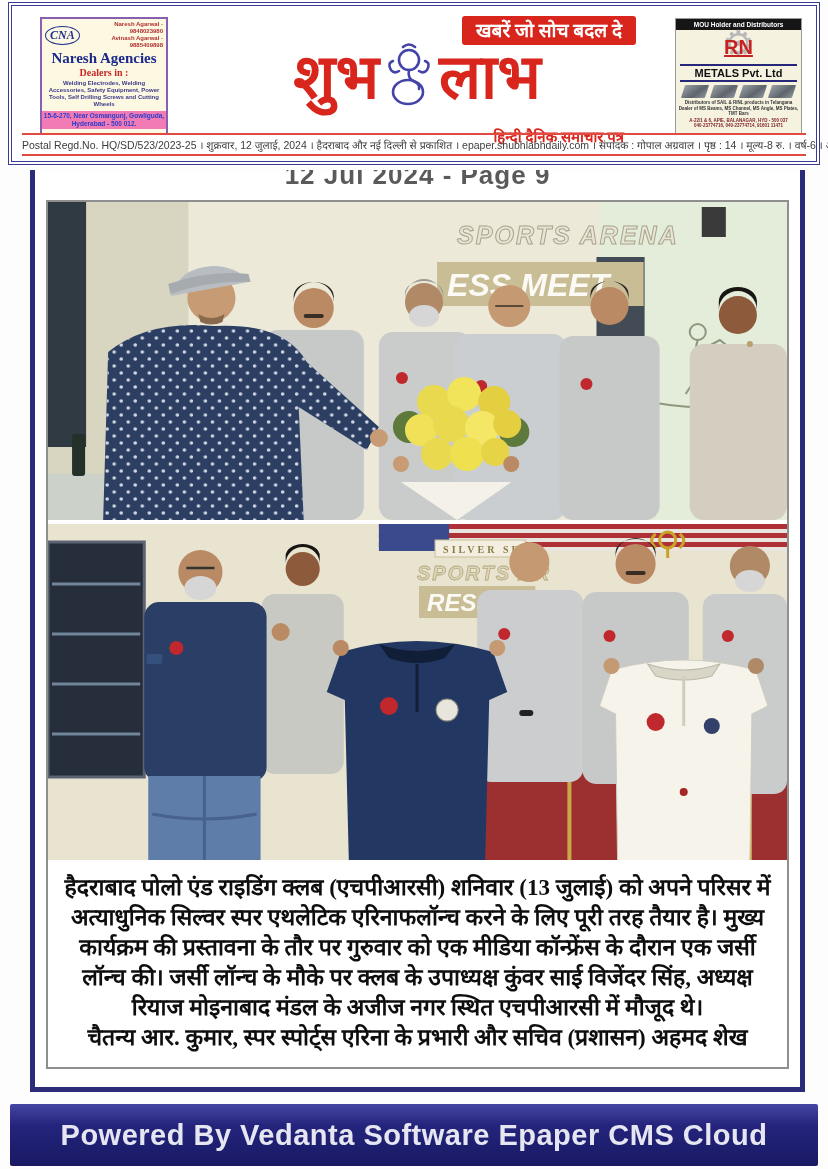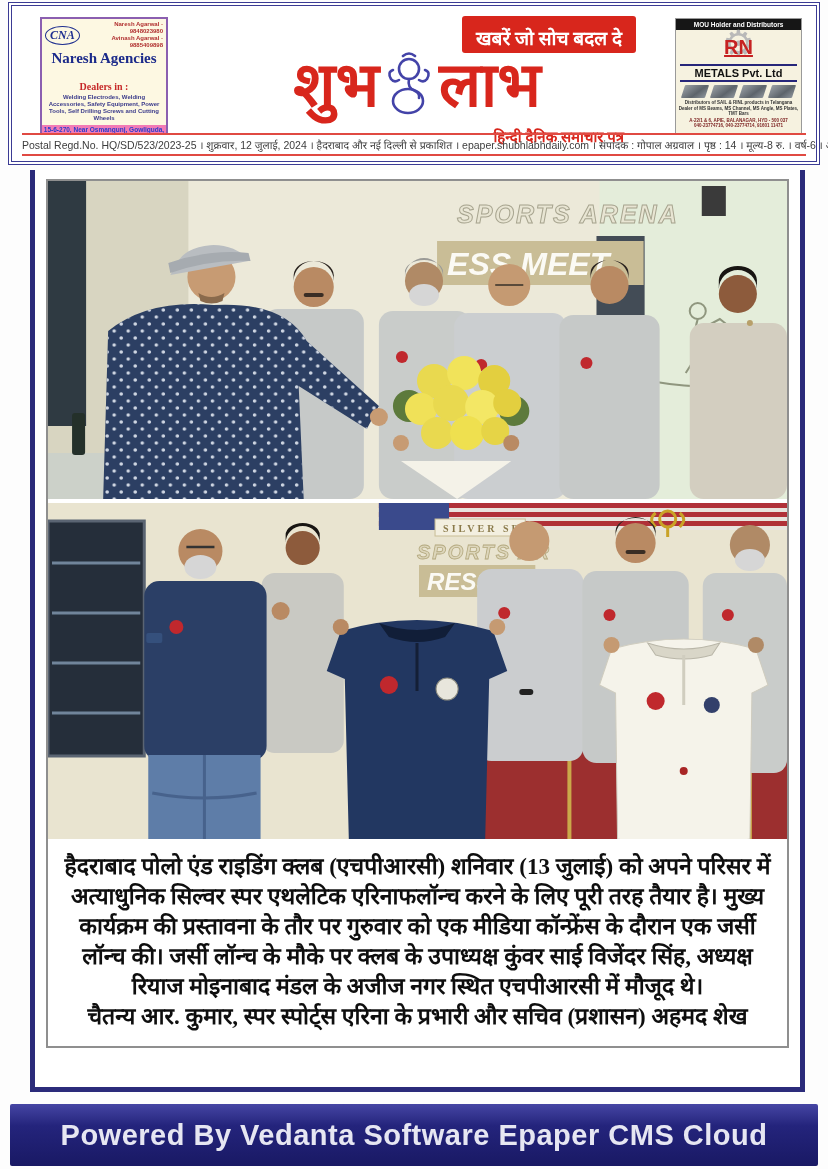--- a/index.html
+++ b/index.html
@@ -15,30 +15,30 @@
   
   .naresh-ad{
     position:absolute;left:28px;top:11px;width:128px;height:118px;
     border:2px solid #8b5fb0;background:#fdf8e2;box-sizing:border-box;
     text-align:center;overflow:hidden;
   }
   .naresh-top{display:flex;align-items:center;justify-content:flex-start;padding:2px 3px 0;}
   .cna-logo{font:italic bold 12px "Liberation Serif",serif;color:#203090;border:1px solid #203090;border-radius:50%;padding:1px 4px;}
   .naresh-contacts{font:bold 6px "Liberation Sans",sans-serif;color:#b03030;text-align:right;line-height:7px;}
   .naresh-title{font:bold 15px "Liberation Serif",serif;color:#1b2a8a;margin-top:1px;}
-  .naresh-dealers{font:bold 10px "Liberation Serif",serif;color:#c62828;margin-top:14px;}
+  .naresh-dealers{font:bold 10px "Liberation Serif",serif;color:#c62828;margin-top:0;}
   .naresh-body{font:bold 6px "Liberation Sans",sans-serif;color:#3a3a8a;line-height:7px;padding:2px 2px 0;}
   .naresh-address{background:#f27bb5;color:#2a3ccc;font:bold 6.5px "Liberation Sans",sans-serif;line-height:8px;margin-top:3px;padding:1px 1px;}
   
   .masthead{position:absolute;left:170px;top:6px;width:470px;height:132px;}
   .tagline{
     position:absolute;right:16px;top:4px;background:#d8261c;color:#fff;
-    font:bold 19px "Liberation Serif",serif;padding:9px 14px 2px;border-radius:3px;white-space:nowrap;
-  }
-  .title-row{position:absolute;left:0;top:30px;width:100%;display:flex;align-items:flex-end;justify-content:center;margin-top:8px;}
+    font:bold 19px "Liberation Serif",serif;padding:1px 14px 2px;border-radius:3px;white-space:nowrap;
+  }
+  .title-row{position:absolute;left:0;top:30px;width:100%;display:flex;align-items:center;justify-content:center;}
   .title-word{font:bold 62px "Liberation Serif",serif;color:#d8261c;line-height:70px;white-space:nowrap;}
   .ganesh{margin:0 4px;}
   .masthead-sub{position:absolute;right:28px;bottom:-2px;color:#d8261c;font:bold 15px "Liberation Serif",serif;}
   
   .rn-ad{
     position:absolute;right:14px;top:12px;width:127px;height:117px;
     border:1px solid #9a9a9a;background:#f6f2e0;box-sizing:border-box;text-align:center;overflow:hidden;
   }
   .rn-top{background:#161616;color:#fff;font:bold 6.5px "Liberation Sans",sans-serif;padding:2px 0;}
   .rn-gear{position:relative;height:34px;}
@@ -136,20 +136,23 @@
       <div>A-22/1 &amp; 6, APIE, BALANAGAR, HYD - 500 037</div>
       <div>040-23774716, 040-23774714, 91601 11471</div>
     </div>
   </div>
 
   <div class="pub-line">Postal Regd.No. HQ/SD/523/2023-25 । शुक्रवार, 12 जुलाई, 2024 । हैदराबाद और नई दिल्ली से प्रकाशित । epaper.shubhlabhdaily.com । संपादक : गोपाल अग्रवाल । पृष्ठ : 14 । मूल्य-8 रु. । वर्ष-6 । अंक-193</div>
 </div>
 
 <div class="content-box">
 
+  <div class="heading-clip">
+    <span class="heading-text">12 Jul 2024 - Page 9</span>
+  </div>
 
   <div class="inner-box">
 
     <svg class="photo" viewBox="0 0 737 318" preserveAspectRatio="none" style="height:318px;">
       <defs>
         <pattern id="dots" width="14" height="14" patternUnits="userSpaceOnUse">
           <circle cx="3" cy="3" r="1.8" fill="#cfd6e2"></circle>
           <circle cx="10" cy="10" r="1.8" fill="#cfd6e2"></circle>
         </pattern>
       </defs>

